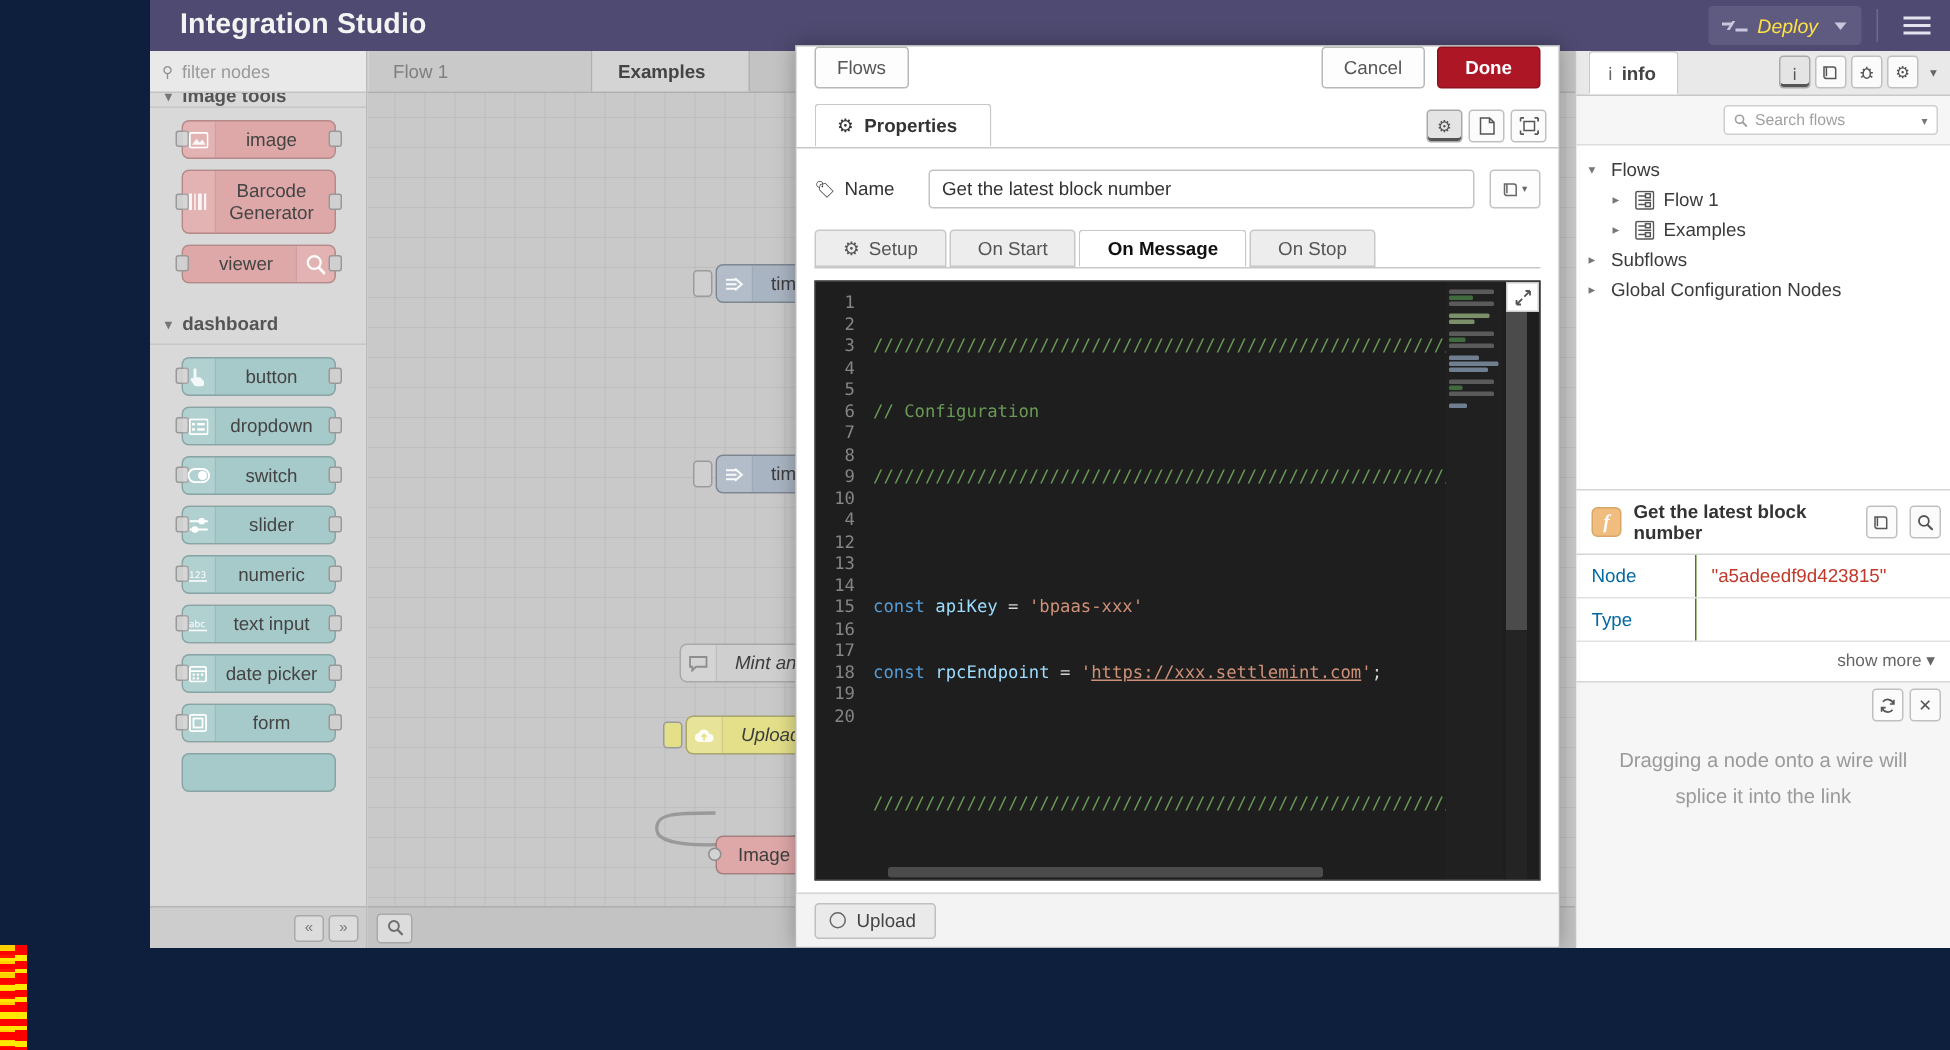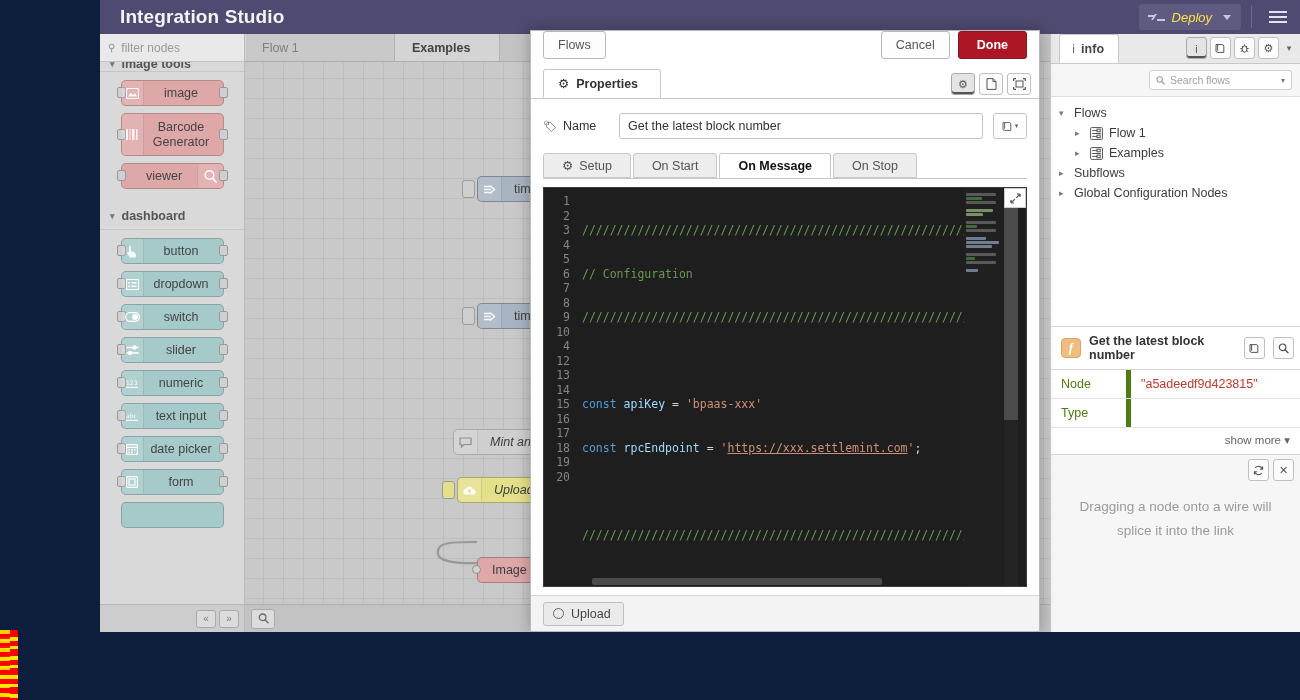--- a/index.html
+++ b/index.html
@@ -186,21 +186,21 @@
   .sb-search .cv { margin-left:auto; font-size:8px; color:#777;}
   .tree { background:#fff; border-top:1px solid #dedede; padding: 6px 0 0 0; flex: 0 0 auto; height: 230px;}
   .tree-row { display:flex; align-items:center; gap:6px; font-size:12.5px; color:#3b3b3b; height:20px; padding-left:8px; cursor:pointer;}
   .tree-row.lvl2 { padding-left: 24px; }
   .tree-row .tw { width:9px; color:#777; font-size:9px; }
   .node-card { background:#fff; }
   .node-card-head { display:flex; align-items:center; gap:8px; padding:7px 6px 7px 10px; border-top:1px solid #d6d6d6; border-bottom:1px solid #d6d6d6;}
   .fn-badge { width:20px;height:20px;border-radius:4px;background:#f0bd7f;border:1px solid #d8a767;display:flex;align-items:center;justify-content:center;color:#fff;font-style:italic;font-weight:700;font-size:13px;font-family:"Liberation Serif",serif;}
   .node-card-title { font-size:12.5px;font-weight:700;color:#333; flex:1;}
   .prop-row { display:flex; border-bottom:1px solid #e2e2e2; font-size:12.5px; }
-  .prop-key { width:80px; padding:7px 0 7px 10px; color:#4d7c0f; border-right:5px solid #4d7c0f;}
+  .prop-key { width:80px; padding:7px 0 7px 10px; color:#0369a1; border-right:1px solid #4d7c0f;}
   .prop-val { padding:7px 0 7px 10px; color:#444; flex:1; overflow:hidden; white-space:nowrap;}
   .prop-val.red { color:#c0392b; }
   .show-more { text-align:right; font-size:11.5px; color:#666; padding:5px 10px 7px 0; cursor:pointer;}
   .tips { flex:1; background:#f6f6f6; border-top:1px solid #d6d6d6; position:relative; padding-top:26px;}
   .tips-btns { position:absolute; right:6px; top:4px; display:flex; gap:4px;}
   .tips-text { text-align:center; color:#9a9a9a; font-size:13.5px; line-height:24px; padding: 14px 22px; }
 
   
   .dialog {
     position:absolute; left:430px; top:30px; width:510px; height:602px;

